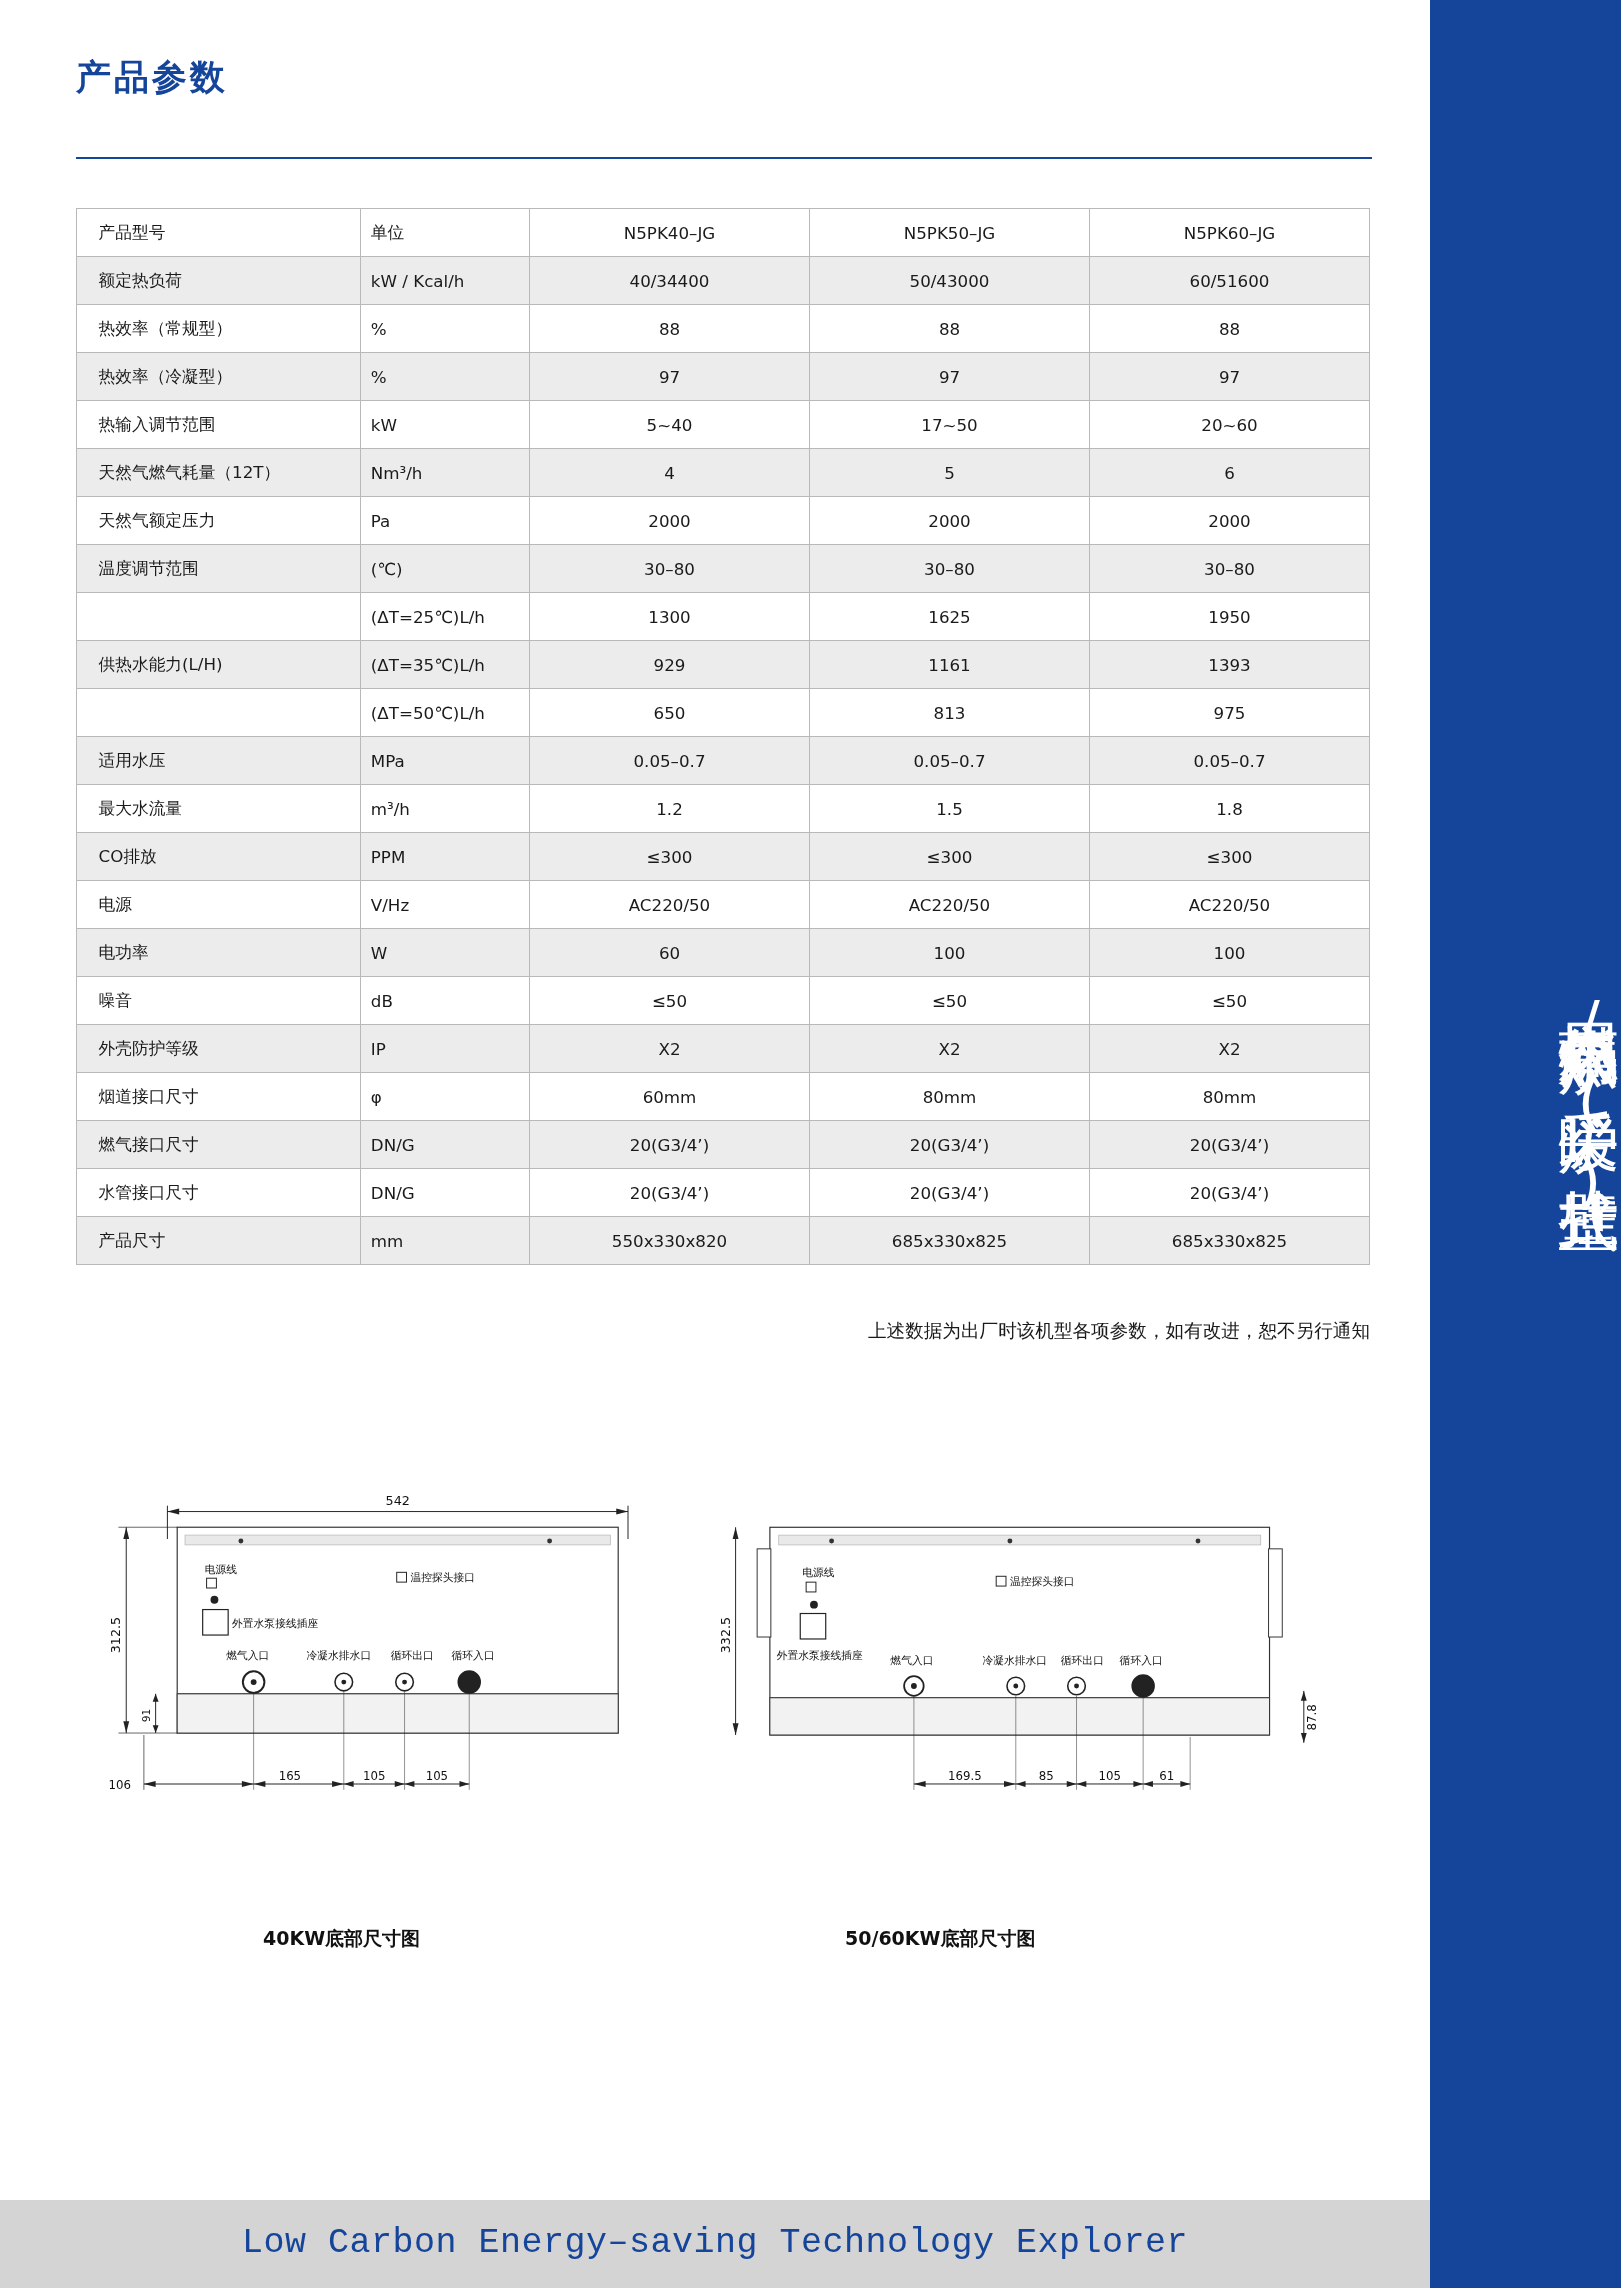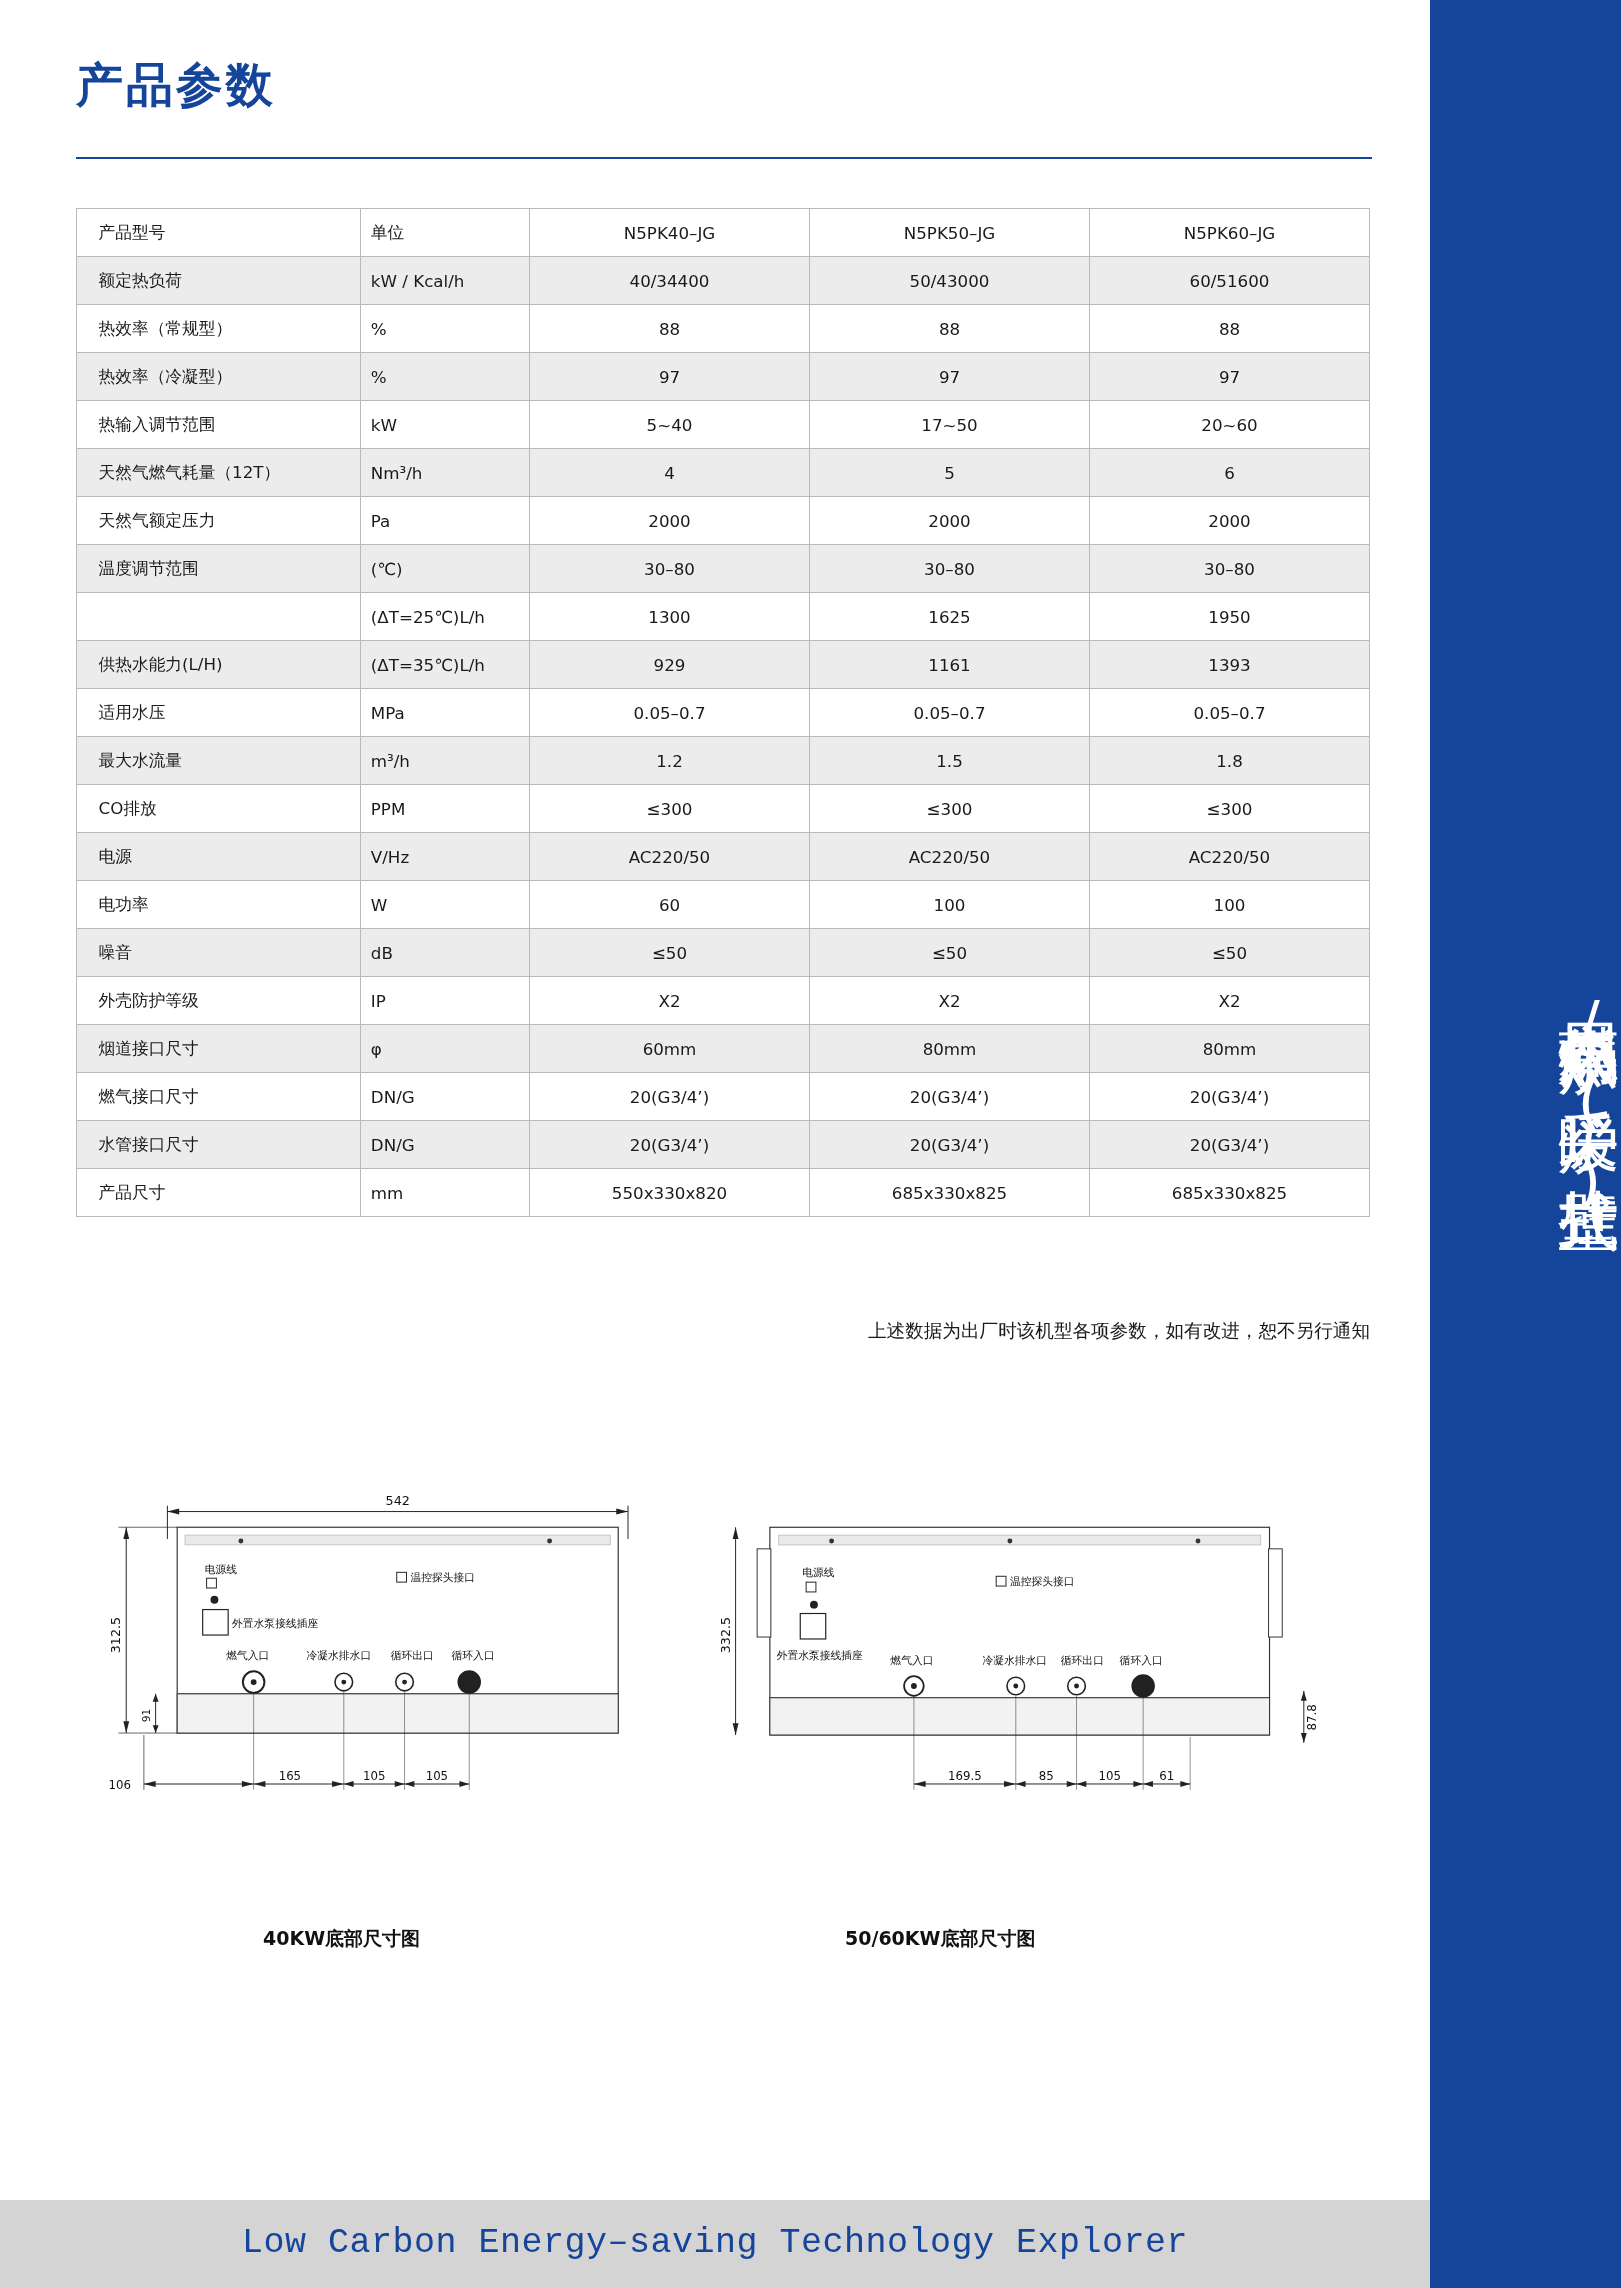--- a/index.html
+++ b/index.html
@@ -43,21 +43,21 @@
     width: 191px;
     height: 88px;
     background: #15459a;
   }
 
   
   .page-title {
     position: absolute;
     left: 76px;
     top: 54px;
-    font-size: 47px;
+    font-size: 35px;
     font-weight: bold;
     color: #15459a;
     letter-spacing: 2.9px;
     font-family: Liberation Mono, monospace;
   }
   .title-rule {
     position: absolute;
     left: 76px;
     top: 157px;
     width: 1296px;
@@ -219,20 +219,27 @@
         <td class="col-val">1300</td>
         <td class="col-val">1625</td>
         <td class="col-val">1950</td>
       </tr>
       <tr>
         <td class="col-name">供热水能力(L/H)</td>
         <td class="col-unit">(ΔT=35℃)L/h</td>
         <td class="col-val">929</td>
         <td class="col-val">1161</td>
         <td class="col-val">1393</td>
+      </tr>
+      <tr>
+        <td class="col-name"></td>
+        <td class="col-unit">(ΔT=50℃)L/h</td>
+        <td class="col-val">650</td>
+        <td class="col-val">813</td>
+        <td class="col-val">975</td>
       </tr>
       <tr>
         <td class="col-name">适用水压</td>
         <td class="col-unit">MPa</td>
         <td class="col-val">0.05–0.7</td>
         <td class="col-val">0.05–0.7</td>
         <td class="col-val">0.05–0.7</td>
       </tr>
       <tr>
         <td class="col-name">最大水流量</td>

